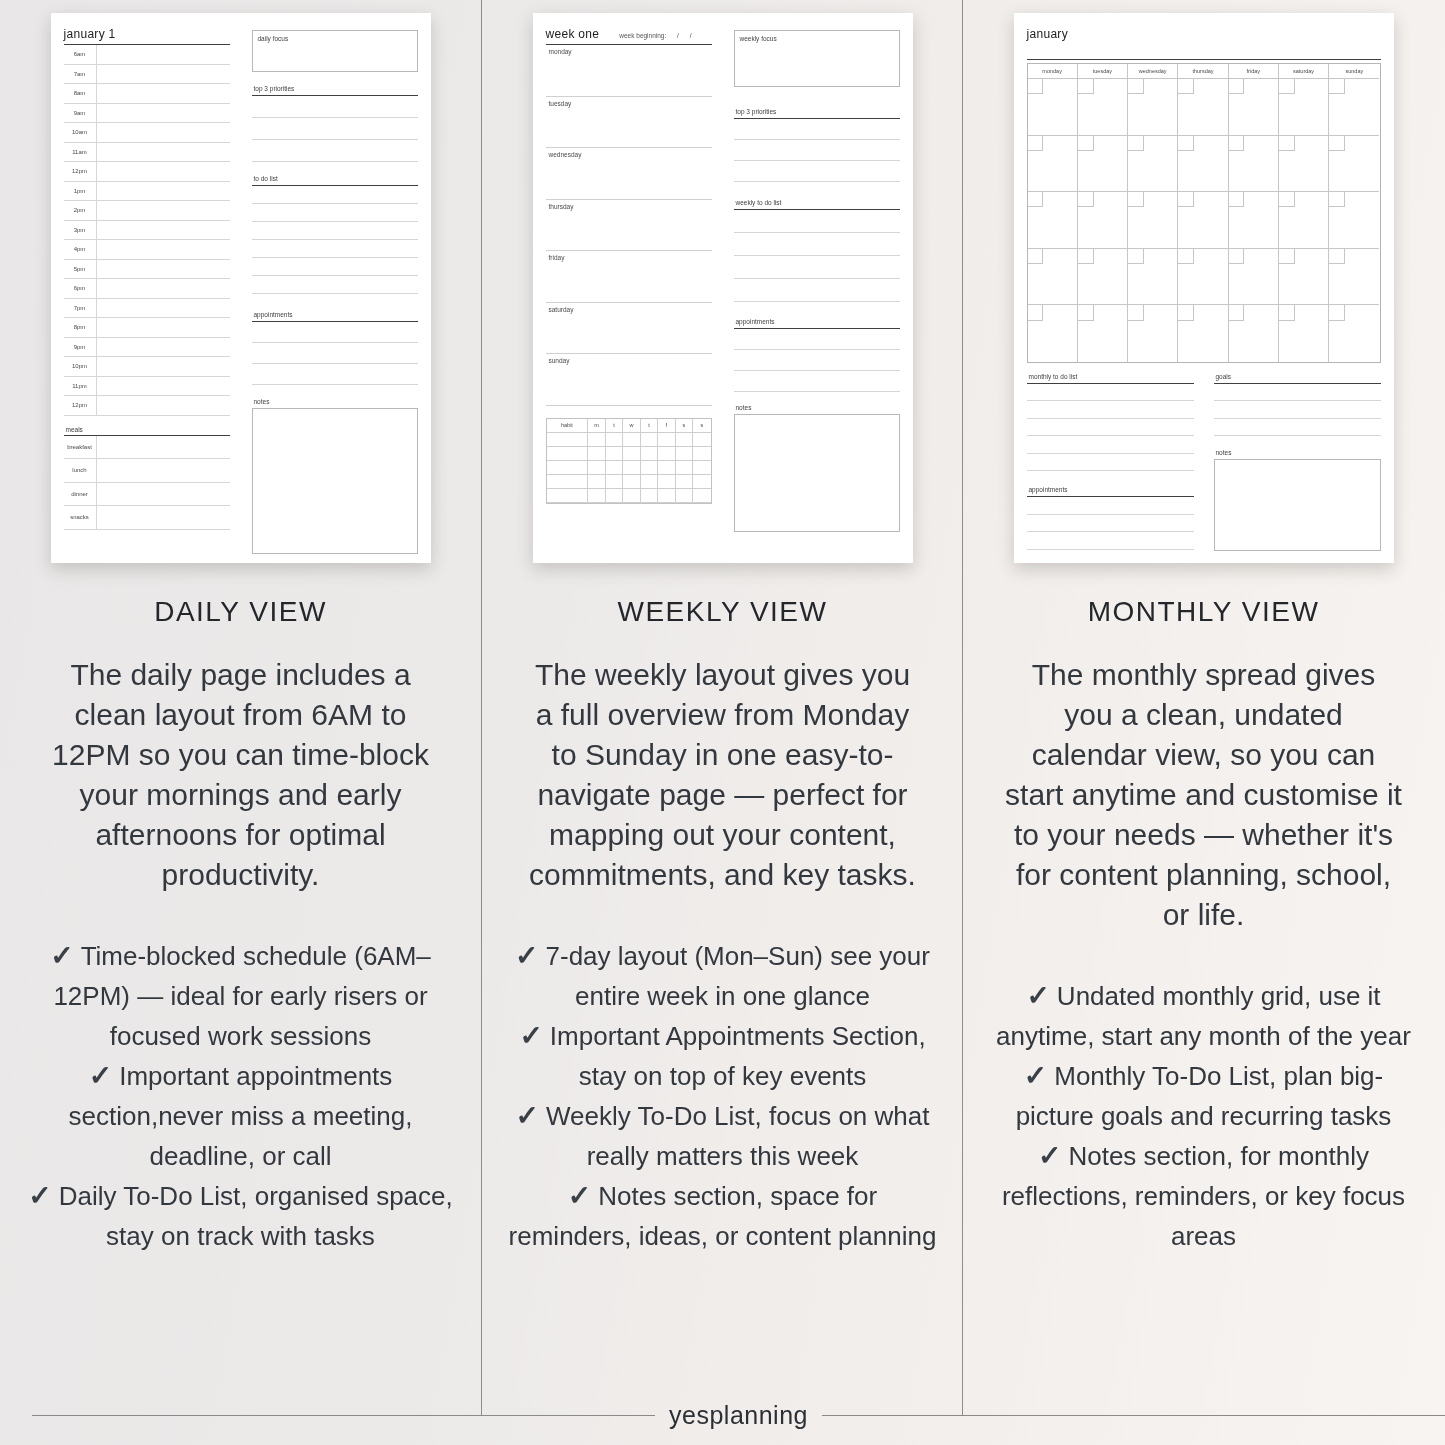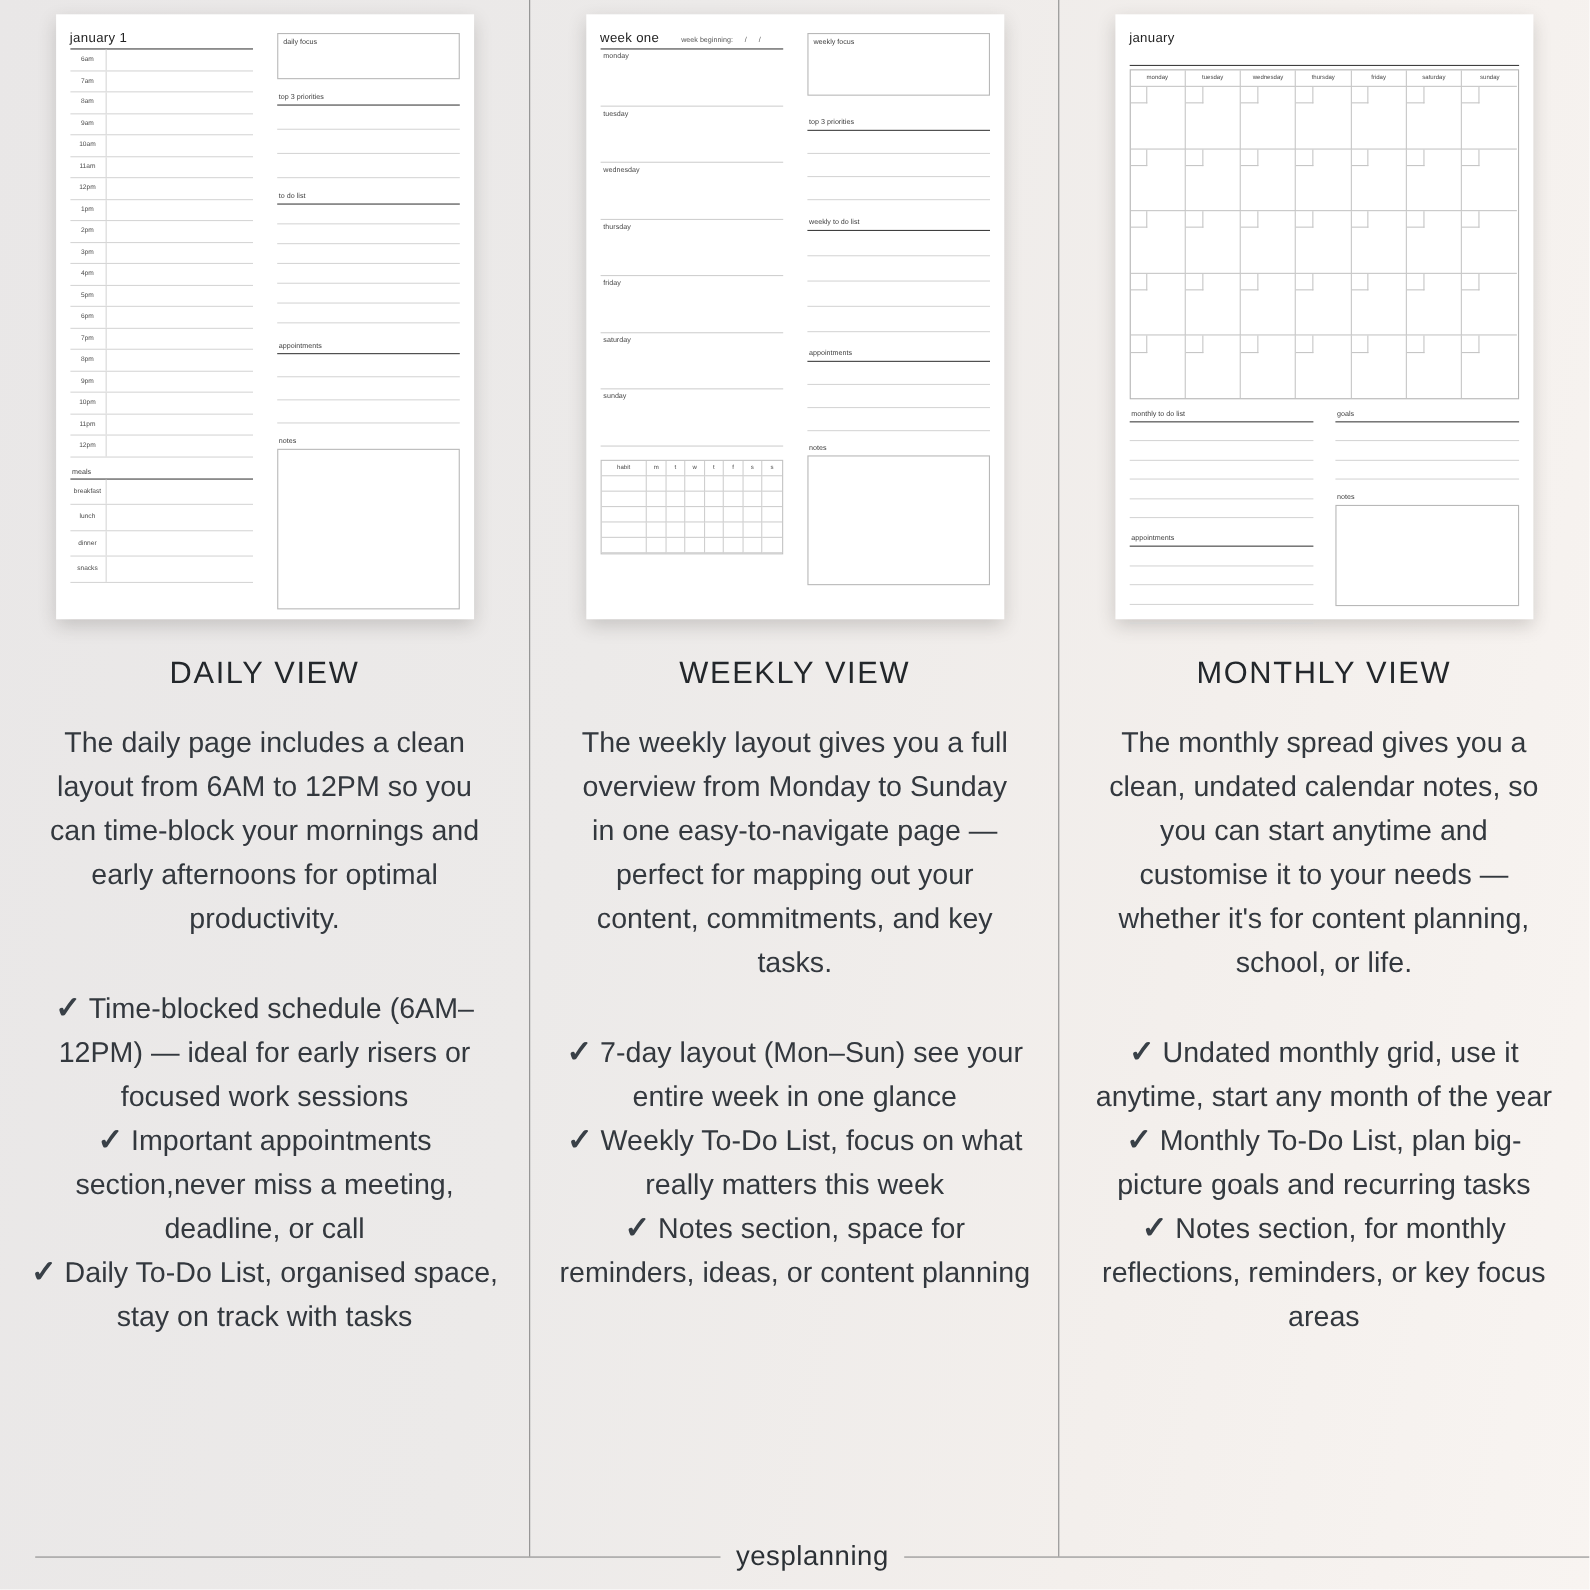--- a/index.html
+++ b/index.html
@@ -79,21 +79,21 @@
   .m-col{flex:1;}
   .card-monthly .line{height:16.5px;}
   .card-monthly .sec-appointments{margin-top:15px;}
   .card-monthly .sec-notes{margin-top:13px;}
   .card-monthly .sec-notes .p-box{height:92px;}
   .card-monthly .sec-goals .line:last-child{margin-bottom:0;}
 
   
   .col-heading{margin:33px 10px 0;text-align:center;font-size:28px;font-weight:400;
     letter-spacing:1.5px;color:#23272b;}
-  .col-desc{width:400px;margin:27px auto 0;text-align:center;font-size:26px;
+  .col-desc{width:400px;margin:27px auto 0;text-align:center;font-size:30px;
     line-height:40px;color:#33383e;}
   .bullets{width:430px;margin:41px auto 0;text-align:center;font-size:26px;
     line-height:40px;color:#33383e;}
   .check{font-weight:700;color:#394047;margin-right:7px;font-size:28px;}
 
   
   .footer{position:absolute;left:0;right:0;top:1399px;height:32px;
     display:flex;align-items:center;gap:14px;padding-left:32px;}
   .fline{flex:1;height:1px;background:#8a8a8a;}
   .brand{font-size:25px;color:#2b3035;letter-spacing:.5px;}
@@ -346,20 +346,21 @@
           <div class="sec sec-notes">
             <div class="sec-label plain">notes</div>
             <div class="p-box notes-box"></div>
           </div>
         </div>
     </div>
     <h2 class="col-heading">WEEKLY VIEW</h2>
     <p class="col-desc">The weekly layout gives you a full overview from Monday to Sunday in one easy-to-navigate page — perfect for mapping out your content, commitments, and key tasks.</p>
     <div class="bullets">
         <div class="bullet"><span class="check">✓</span><span>7-day layout (Mon–Sun) see your entire week in one glance</span></div>
+        <div class="bullet"><span class="check">✓</span><span>Important Appointments Section, stay on top of key events</span></div>
         <div class="bullet"><span class="check">✓</span><span>Weekly To-Do List, focus on what really matters this week</span></div>
         <div class="bullet"><span class="check">✓</span><span>Notes section, space for reminders, ideas, or content planning</span></div>
       </div>
   </section>
 
   <section class="column col-3">
     <div class="card card-monthly">
       <div class="card-title-row m-title-row">
         <span class="card-title">january</span>
       </div>
@@ -503,21 +504,21 @@
               <div class="line"></div>
             </div>
             <div class="sec sec-notes">
               <div class="sec-label plain">notes</div>
               <div class="p-box notes-box"></div>
             </div>
           </div>
       </div>
     </div>
     <h2 class="col-heading">MONTHLY VIEW</h2>
-    <p class="col-desc">The monthly spread gives you a clean, undated calendar notes, so you can start anytime and customise it to your needs — whether it's for content planning, school, or life.</p>
+    <p class="col-desc">The monthly spread gives you a clean, undated calendar view, so you can start anytime and customise it to your needs — whether it's for content planning, school, or life.</p>
     <div class="bullets">
         <div class="bullet"><span class="check">✓</span><span>Undated monthly grid, use it anytime, start any month of the year</span></div>
         <div class="bullet"><span class="check">✓</span><span>Monthly To-Do List, plan big-picture goals and recurring tasks</span></div>
         <div class="bullet"><span class="check">✓</span><span>Notes section, for monthly reflections, reminders, or key focus areas</span></div>
       </div>
   </section>
 
   <footer class="footer">
     <span class="fline"></span>
     <span class="brand">yesplanning</span>

